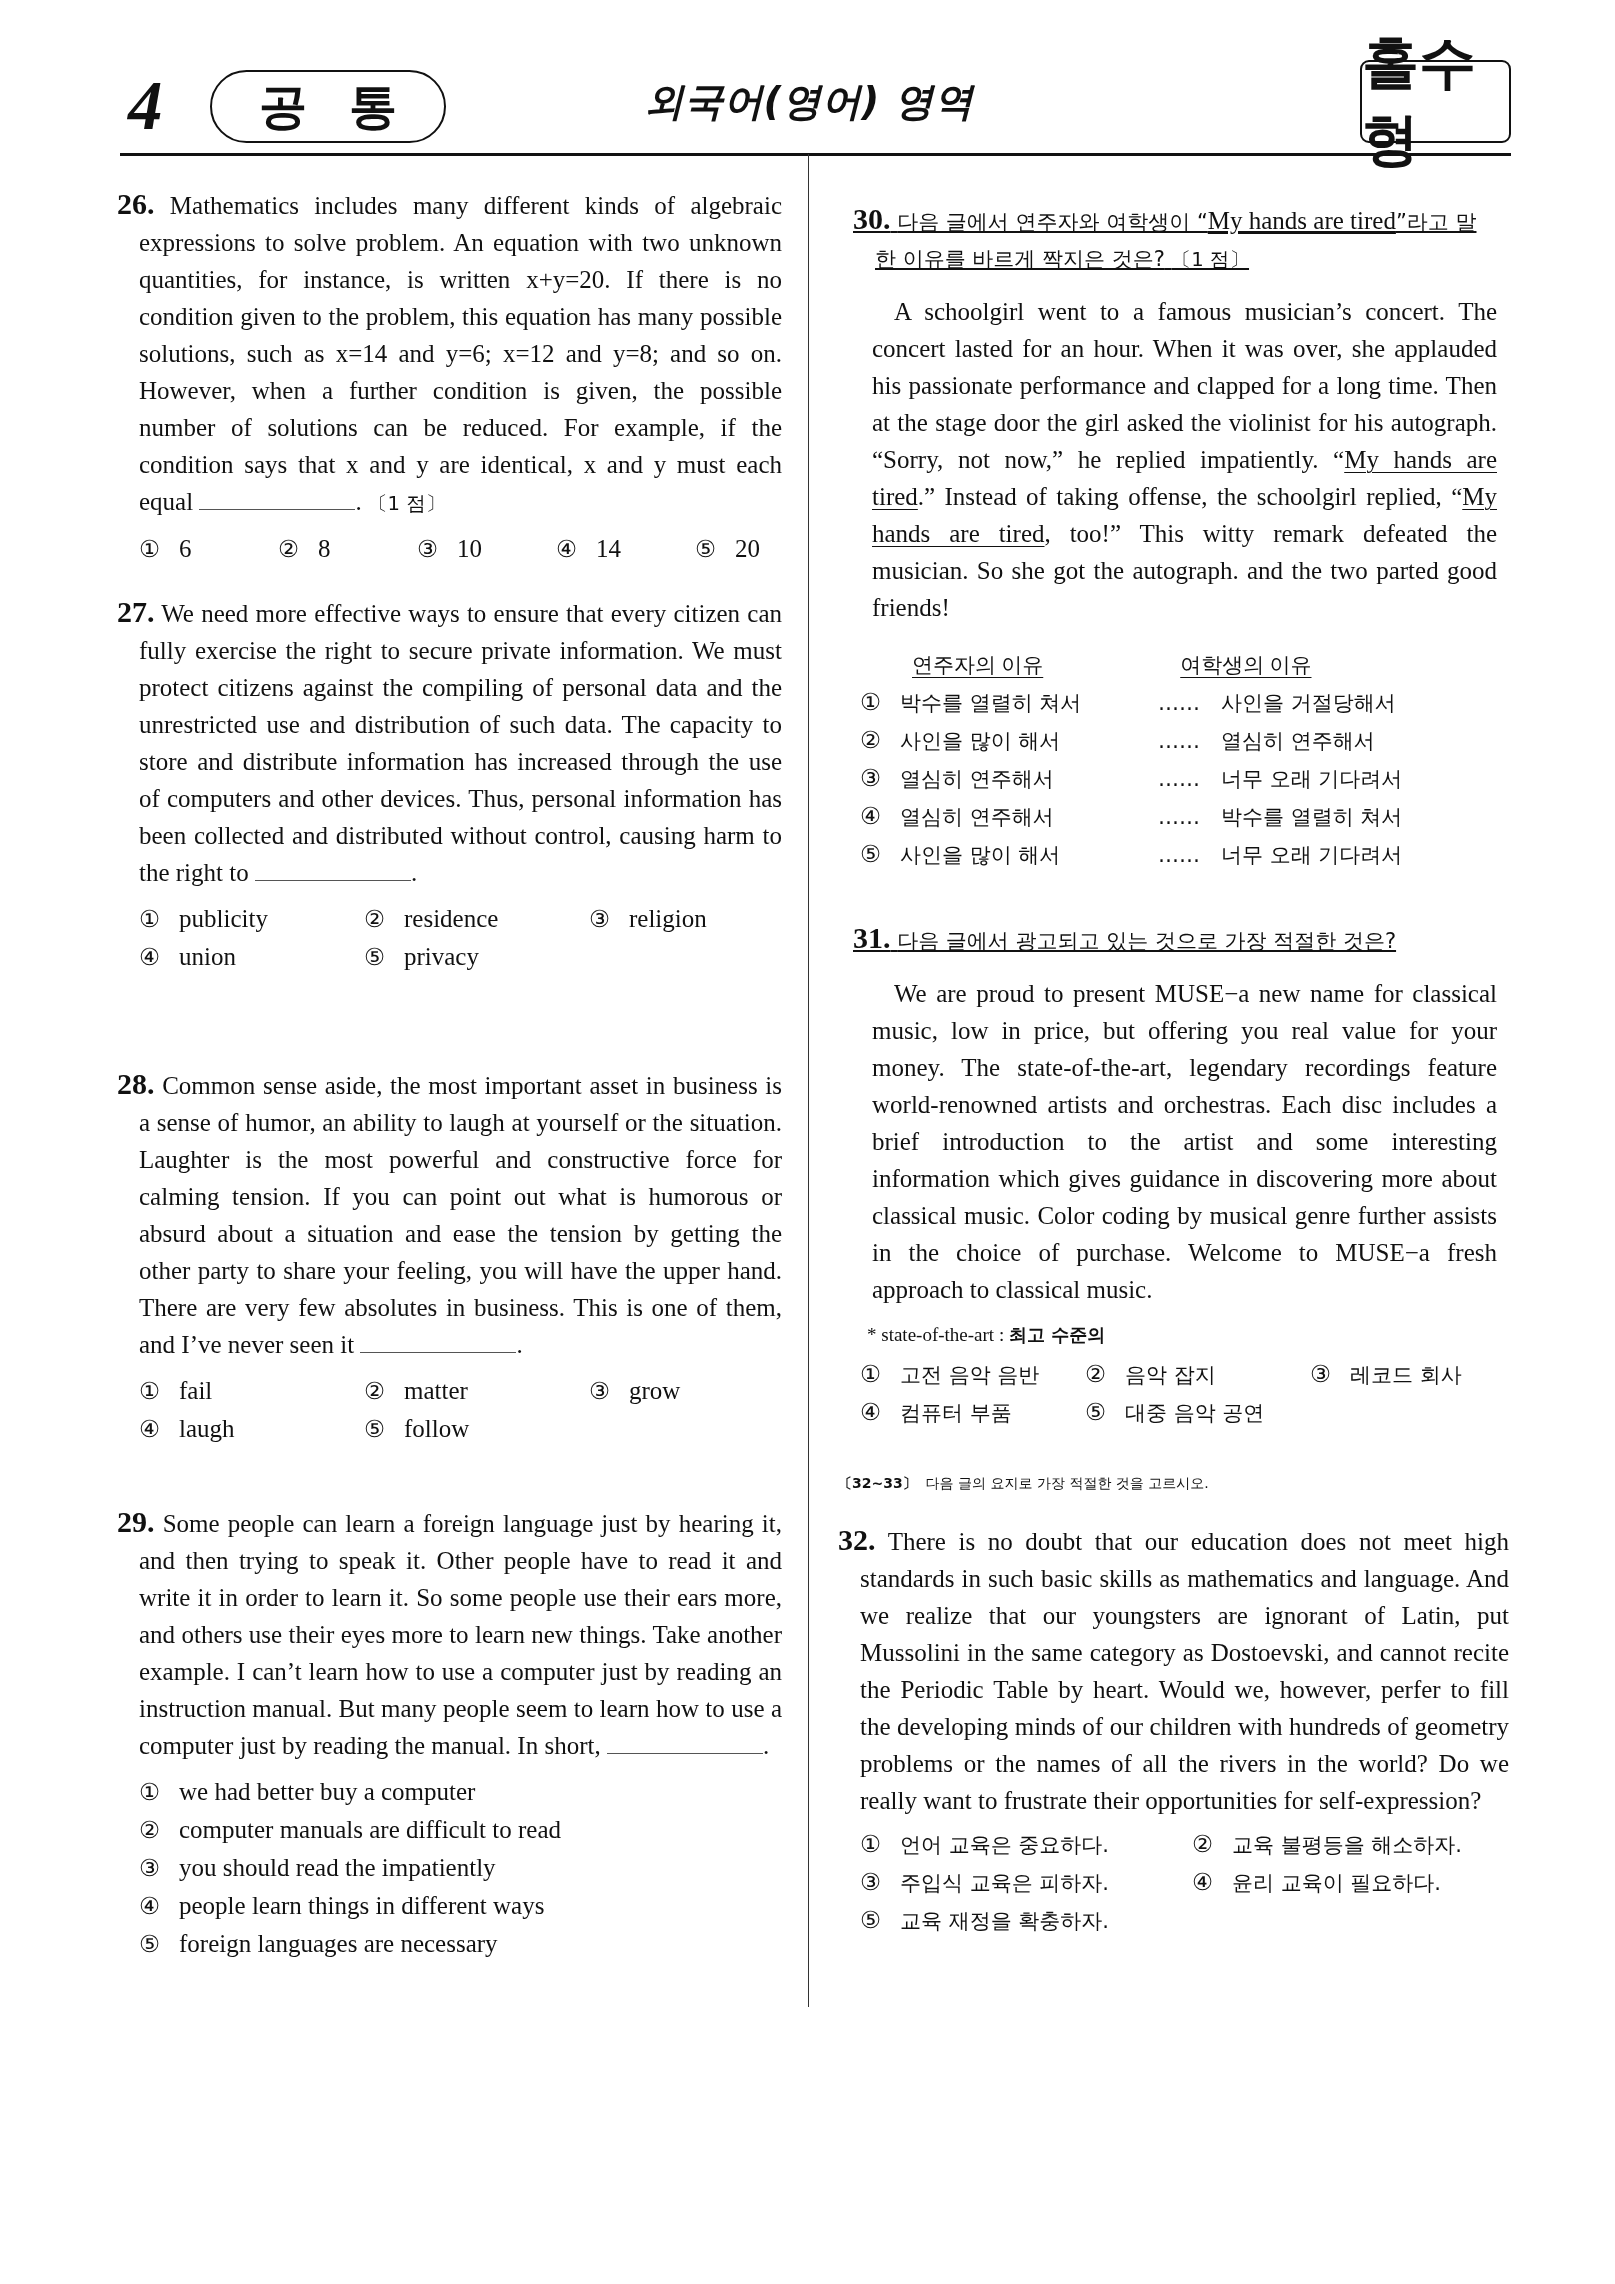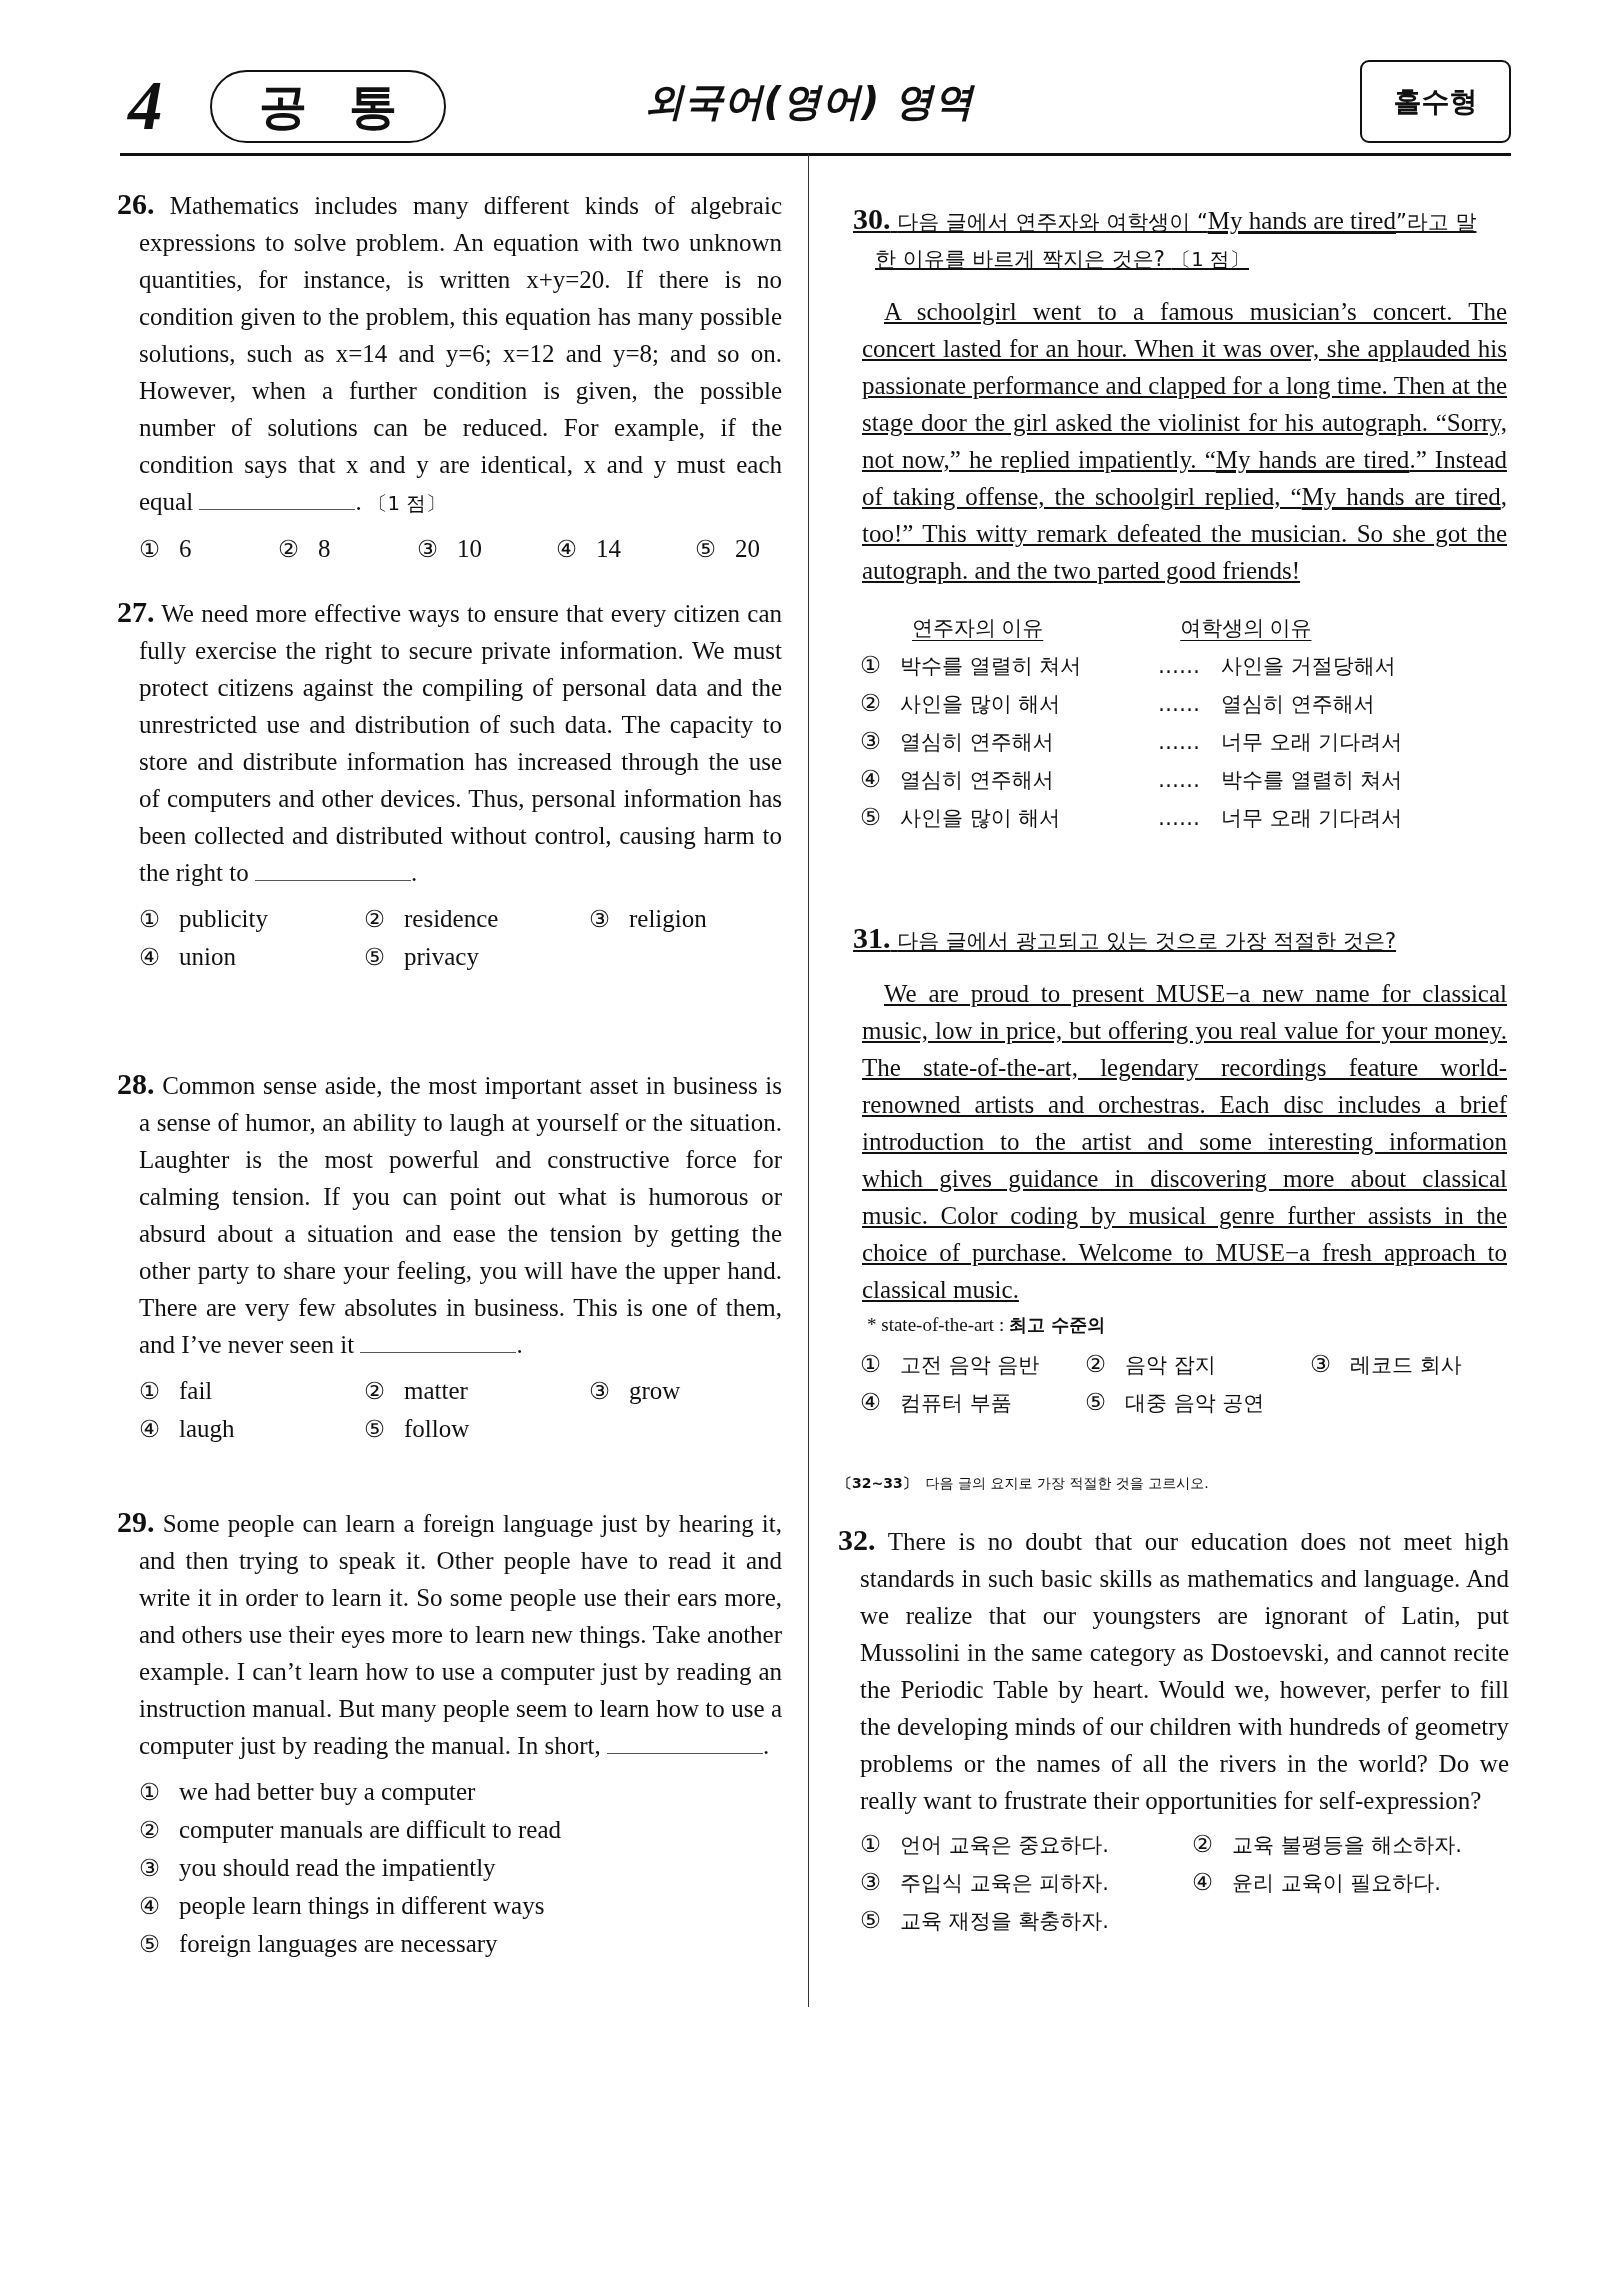--- a/index.html
+++ b/index.html
@@ -9,35 +9,35 @@
   
   .hdr-page-num { position: absolute; left: 128px; top: 72px; font-size: 69px; font-style: italic; font-weight: bold;
                   font-family: "Liberation Serif", serif; line-height: 1; }
   .hdr-pill { position: absolute; left: 210px; top: 70px; width: 236px; height: 73px; border: 2px solid #111;
               border-radius: 37px; box-sizing: border-box; display: flex; align-items: center; justify-content: space-around;
               font-family: "DejaVu Sans", sans-serif; font-weight: bold; font-size: 48px; padding: 0 26px; }
   .hdr-title { position: absolute; left: 535px; top: 75px; width: 548px; text-align: center;
                font-family: "DejaVu Sans", sans-serif; font-weight: bold; font-size: 39px; letter-spacing: 0.7px; font-style: italic; }
   .hdr-type { position: absolute; left: 1360px; top: 60px; width: 151px; height: 83px; border: 2px solid #111;
               border-radius: 9px; box-sizing: border-box; display: flex; align-items: center; justify-content: center;
-              font-family: "DejaVu Sans", sans-serif; font-weight: bold; font-size: 28px; }
+              font-family: "DejaVu Sans", sans-serif; font-weight: bold; font-size: 57px; }
   .hdr-rule { position: absolute; left: 120px; top: 153px; width: 1391px; height: 2.6px; background: #111; }
   .col-divider { position: absolute; left: 808px; top: 154px; width: 1.3px; height: 1853px; background: #333; }
 
   
   .col { position: absolute; top: 185px; width: 665px; font-size: 25px; line-height: 37px; }
   .col-left { left: 117px; }
   .col-right { left: 838px; width: 671px; }
 
   .q { position: relative; }
   .q-num { font-family: "Liberation Serif", serif; font-weight: bold; font-size: 30px; }
   .q-text { text-align: justify; text-align-last: left; padding-left: 22px; text-indent: -22px; margin: 0; }
   .q-stem-ko { margin: 15px; padding-left: 22px; text-indent: -22px; font-family: "DejaVu Sans", sans-serif; font-size: 21px; line-height: 37px; text-decoration: underline; }
   .q-stem-ko .q-num { font-size: 30px; }
-  .passage { margin: 2px; padding-left: 22px; text-align: justify; text-align-last: left; text-decoration: underline; }
+  .passage { margin: 12px; padding-left: 22px; text-align: justify; text-align-last: left; }
   .passage .indent { display: inline-block; width: 22px; }
   .blank { display: inline-block; width: 156px; border-bottom: 1.3px solid #555; height: 23.5px; vertical-align: baseline; }
   .pts { font-family: "DejaVu Sans", sans-serif; font-size: 19.6px; }
   .u { text-decoration: underline; text-decoration-thickness: 1.3px; text-underline-offset: 3.9px; }
 
   .choices { padding-left: 22px; margin-top: 9px; }
   .choice-row { display: flex; }
   .choice { display: flex; align-items: baseline; }
   .choice .mark { font-size: 23.5px; width: 40px; display: inline-block; }
   .ko { font-family: "DejaVu Sans", sans-serif; font-size: 21px; }

